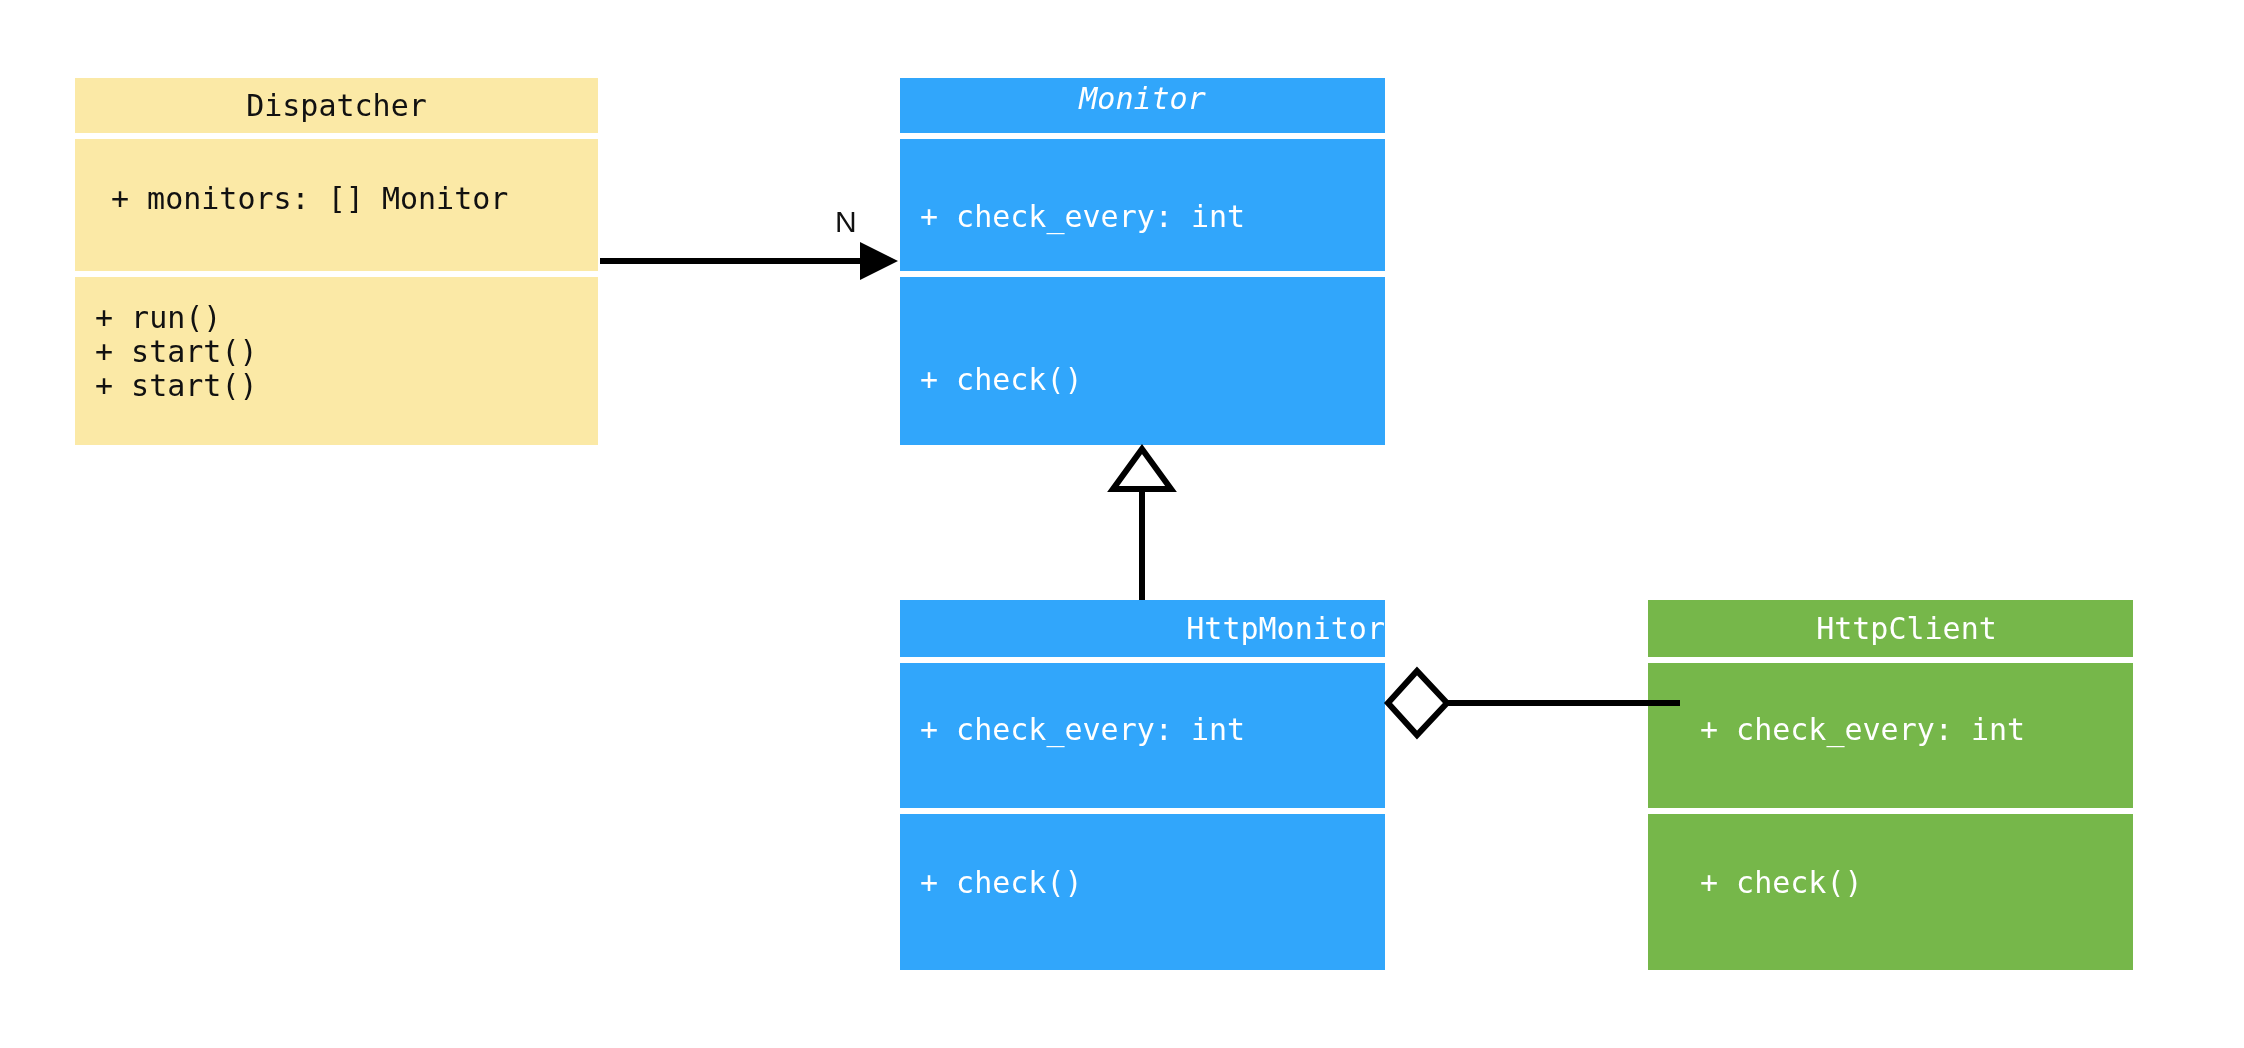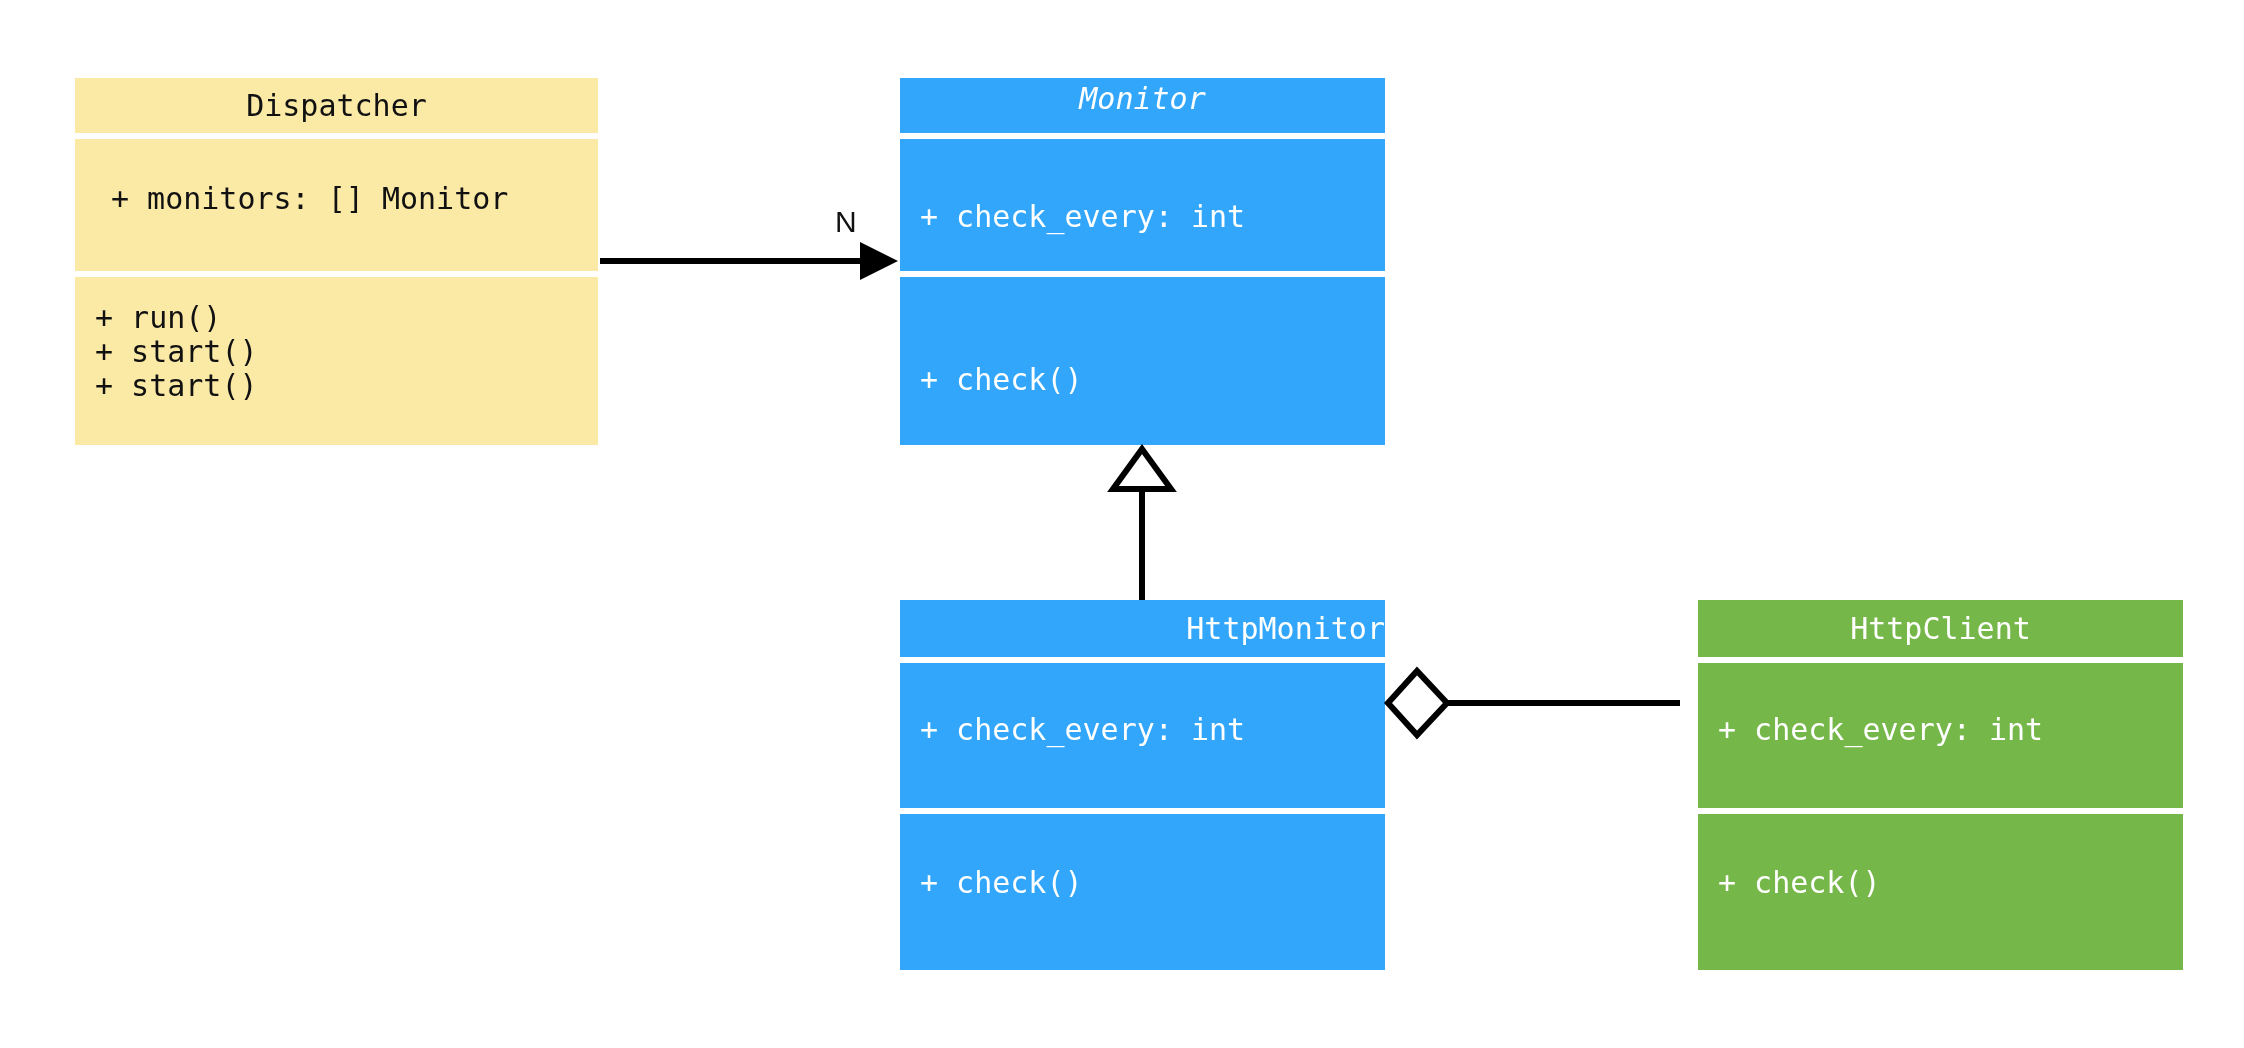--- a/index.html
+++ b/index.html
@@ -124,21 +124,21 @@
     <div class="sep" style="top:57px;"></div>
     <div class="compartment cmp-body" style="height:145px;">
       <div class="member">+ check_every: int</div>
     </div>
     <div class="sep" style="top:208px;"></div>
     <div class="compartment cmp-body" style="height:162px;">
       <div class="member">+ check()</div>
     </div>
   </div>
 
-  <div class="uml-class theme-green" style="left:1698px; top:600px; width:485px; height:370px;">
+  <div class="uml-class theme-green" style="left:1648px; top:600px; width:485px; height:370px;padding-left:32px;">
     <div class="compartment cmp-title" style="height:57px;">
       <span class="class-name">HttpClient</span>
     </div>
     <div class="sep" style="top:57px;"></div>
     <div class="compartment cmp-body" style="height:145px;">
       <div class="member">+ check_every: int</div>
     </div>
     <div class="sep" style="top:208px;"></div>
     <div class="compartment cmp-body" style="height:162px;">
       <div class="member">+ check()</div>

